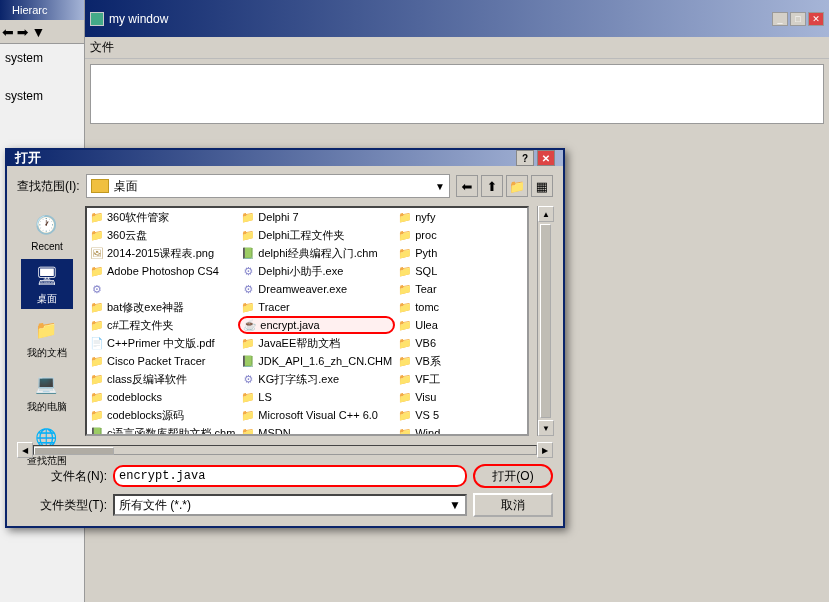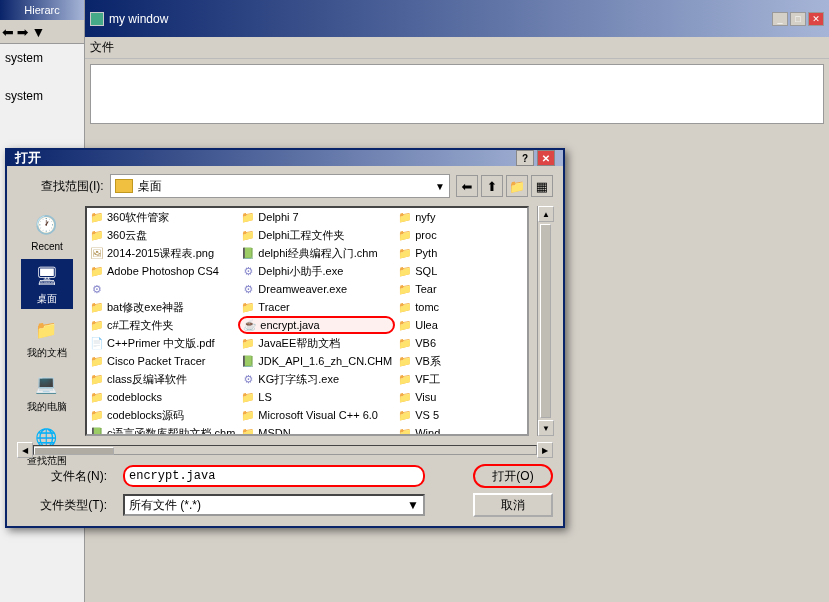--- a/index.html
+++ b/index.html
@@ -18,25 +18,24 @@
       position: absolute;
       top: 0; left: 0;
       width: 85px; height: 602px;
       background: #f0f0f0;
       border-right: 1px solid #999;
     }
     .hierarc-title {
       background: linear-gradient(to right, #0a246a, #a6b5d7);
       color: white;
       font-size: 11px;
-      padding: 3px 5px;
+      padding: 3px 12px;
       height: 20px;
       display: flex;
       align-items: center;
-      justify-content: center;
     }
     .hierarc-toolbar {
       background: #d4d0c8;
       height: 24px;
       border-bottom: 1px solid #999;
       display: flex;
       align-items: center;
       padding: 2px;
     }
     .hierarc-content {
@@ -134,21 +133,20 @@
     
     .lookin-row {
       display: flex;
       align-items: center;
       margin-bottom: 8px;
       gap: 6px;
     }
     .lookin-label {
       font-size: 12px;
       white-space: nowrap;
-      margin-left: 24px;
     }
     .lookin-dropdown {
       flex: 1;
       height: 24px;
       background: white;
       border: 1px solid #999;
       display: flex;
       align-items: center;
       padding: 0 4px;
       font-size: 12px;
@@ -262,21 +260,21 @@
       border: 2px solid red;
       border-radius: 10px;
       background: #fff0f0;
     }
 
     
     .filename-row, .filetype-row {
       display: flex;
       align-items: center;
       margin-bottom: 5px;
-      gap: 16px;
+      gap: 6px;
     }
     .row-label {
       width: 90px;
       font-size: 12px;
       text-align: right;
     }
     .filename-input {
       flex: 1;
       height: 22px;
       border: 2px inset #999;
@@ -303,21 +301,20 @@
     .action-btn {
       width: 80px;
       height: 24px;
       background: #d4d0c8;
       border: 2px outset #fff;
       font-size: 12px;
       cursor: pointer;
       display: flex;
       align-items: center;
       justify-content: center;
-      margin-left: 32px;
     }
     .action-btn.highlighted-btn {
       border: 2px solid red;
       border-radius: 12px;
     }
     .scrollbar-v {
       width: 16px;
       background: #d4d0c8;
       border-left: 1px solid #999;
       display: flex;

